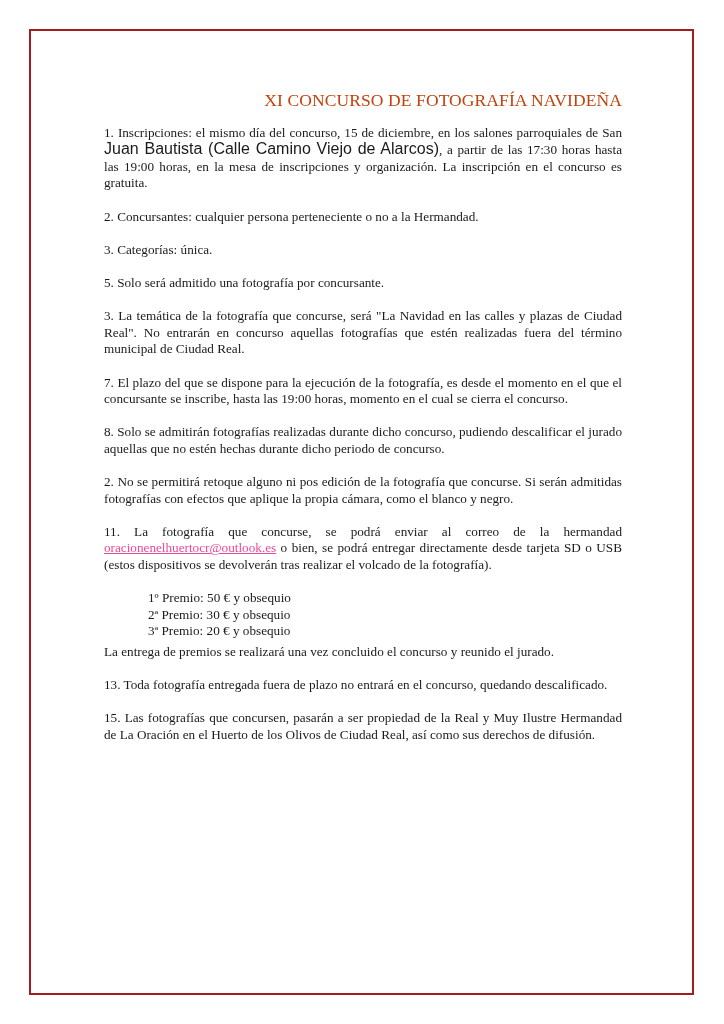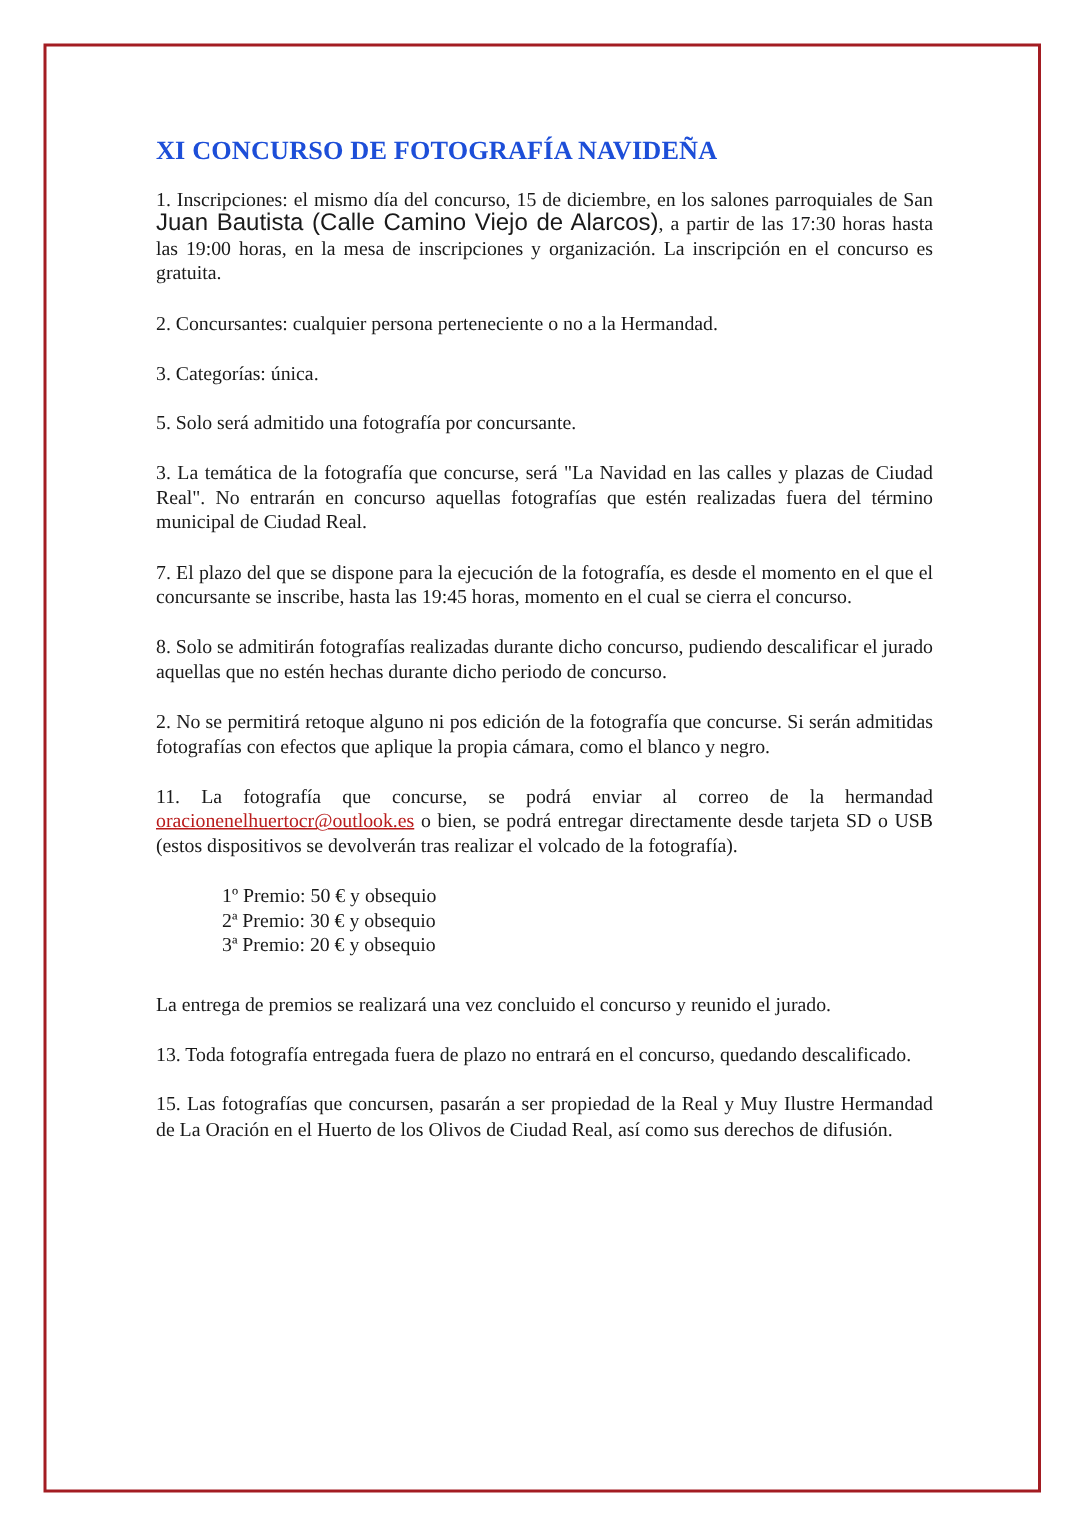--- a/index.html
+++ b/index.html
@@ -6,44 +6,44 @@
     body { width: 724px; height: 1024px; position: relative; overflow: hidden; }
     .page-border {
       position: absolute; left: 29px; top: 29px; width: 661px; height: 962px;
       border: 2px solid #a31c22; box-sizing: content-box;
     }
     .content {
       position: absolute; left: 104px; top: 92px; width: 518px;
       font-family: "Liberation Serif", serif; font-size: 13.2px; line-height: 16.6px; color: #1a1a1a;
     }
     .title {
-      font-family: "Liberation Serif", serif; font-size: 17.5px; color: #1d4ed8;
-      margin: 0 0 16px 0; font-weight: bold; letter-spacing: 0.1px;
+      font-family: "Liberation Serif", serif; font-size: 17.5px; color: #c2410c;
+      margin: 0 0 16px 0; font-weight: normal; letter-spacing: 0.1px; text-align: right;
     }
     p { margin: 0 0 16.6px 0; text-align: justify; }
     .sans { font-family: "Liberation Sans", sans-serif; font-size: 16px; }
-    .email { color: #b91c1c; text-decoration: underline; }
-    .prizes { margin: 0 0 23px 44px; }
+    .email { color: #ec4899; text-decoration: underline; }
+    .prizes { margin: 0 0 4px 44px; }
     .prize { display: block; }
   </style>
 </head>
 <body>
 
 <div class="page-border"></div>
 
 <div class="content">
   <h1 class="title">XI CONCURSO DE FOTOGRAFÍA NAVIDEÑA</h1>
 
   <p><span>1. Inscripciones: el mismo día del concurso, 15 de diciembre, en los salones parroquiales de San</span> <span class="sans">Juan Bautista (Calle Camino Viejo de Alarcos)</span><span>, a partir de las 17:30 horas hasta las 19:00 horas, en la mesa de inscripciones y organización. La inscripción en el concurso es gratuita.</span></p>
 
   <p>2. Concursantes: cualquier persona perteneciente o no a la Hermandad.</p>
   <p>3. Categorías: única.</p>
   <p>5. Solo será admitido una fotografía por concursante.</p>
   <p>3. La temática de la fotografía que concurse, será "La Navidad en las calles y plazas de Ciudad Real". No entrarán en concurso aquellas fotografías que estén realizadas fuera del término municipal de Ciudad Real.</p>
-  <p>7. El plazo del que se dispone para la ejecución de la fotografía, es desde el momento en el que el concursante se inscribe, hasta las 19:45 horas, momento en el cual se cierra el concurso.</p>
+  <p>7. El plazo del que se dispone para la ejecución de la fotografía, es desde el momento en el que el concursante se inscribe, hasta las 19:00 horas, momento en el cual se cierra el concurso.</p>
   <p>8. Solo se admitirán fotografías realizadas durante dicho concurso, pudiendo descalificar el jurado aquellas que no estén hechas durante dicho periodo de concurso.</p>
   <p>2. No se permitirá retoque alguno ni pos edición de la fotografía que concurse. Si serán admitidas fotografías con efectos que aplique la propia cámara, como el blanco y negro.</p>
 
   <p><span>11. La fotografía que concurse, se podrá enviar al correo de la hermandad </span><a class="email" title="oracionenelhuertocr@outlook.es">oracionenelhuertocr@outlook.es</a><span> o bien, se podrá entregar directamente desde tarjeta SD o USB (estos dispositivos se devolverán tras realizar el volcado de la fotografía).</span></p>
 
   <div class="prizes">
     <span class="prize">1º Premio: 50 € y obsequio</span>
     <span class="prize">2ª Premio: 30 € y obsequio</span>
     <span class="prize">3ª Premio: 20 € y obsequio</span>
   </div>

